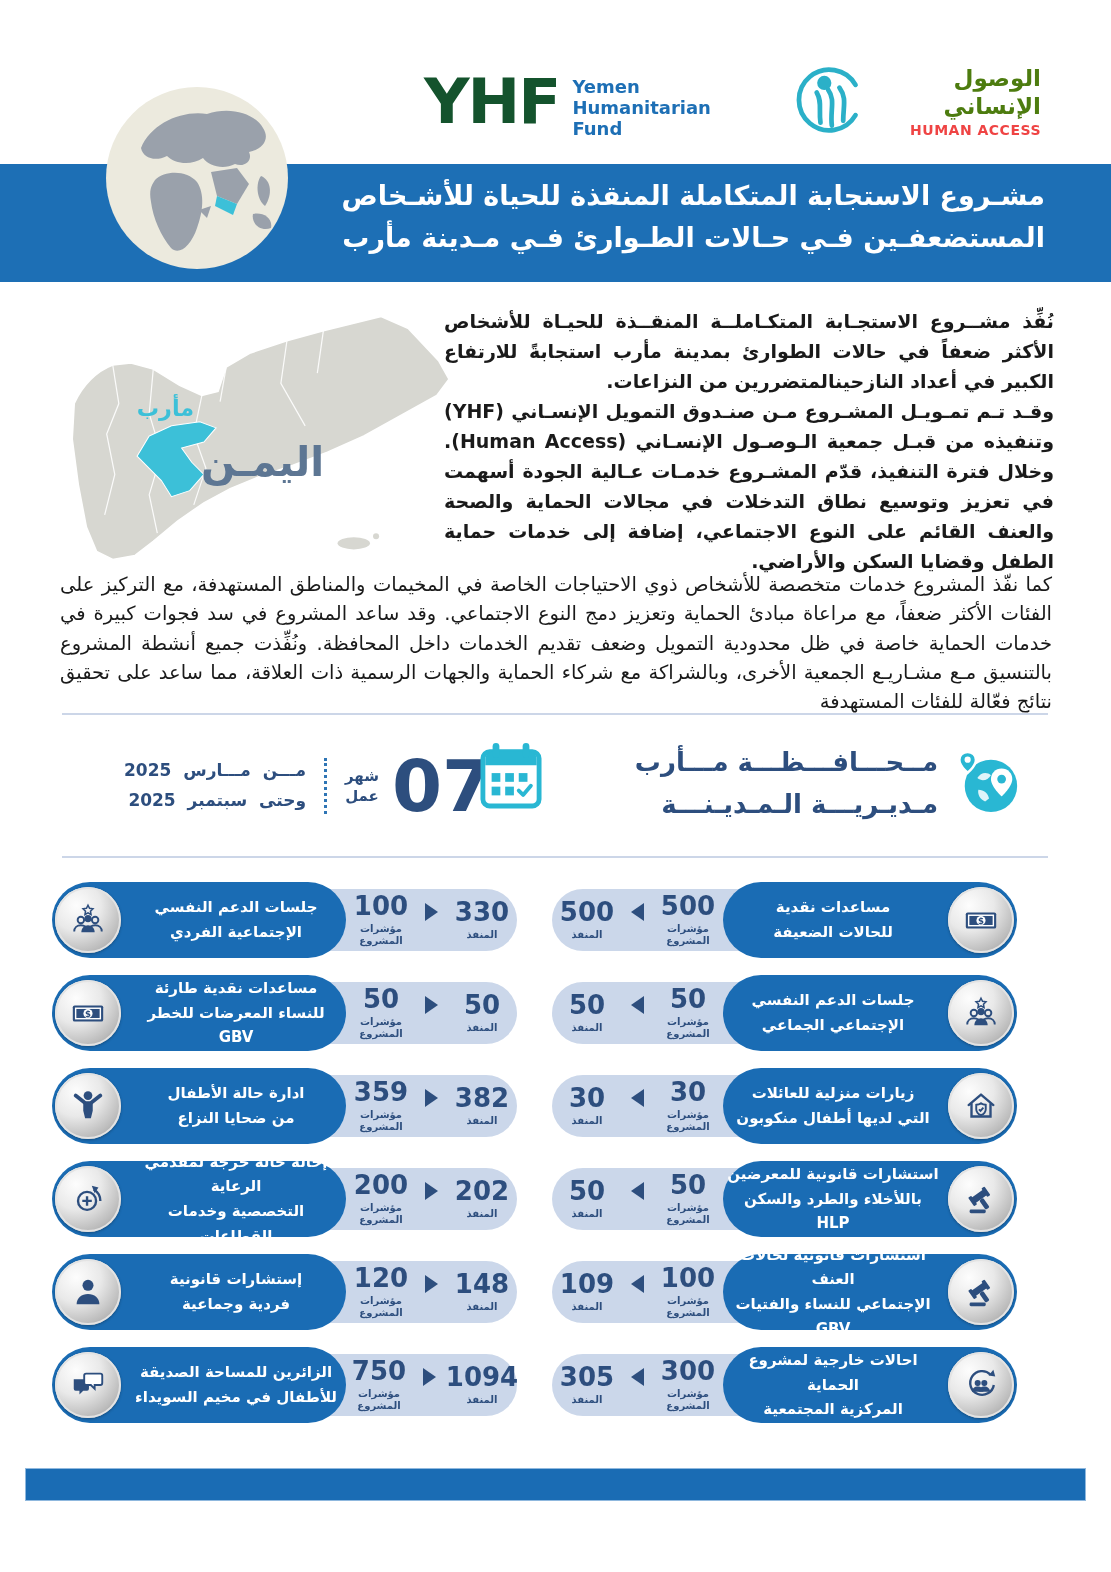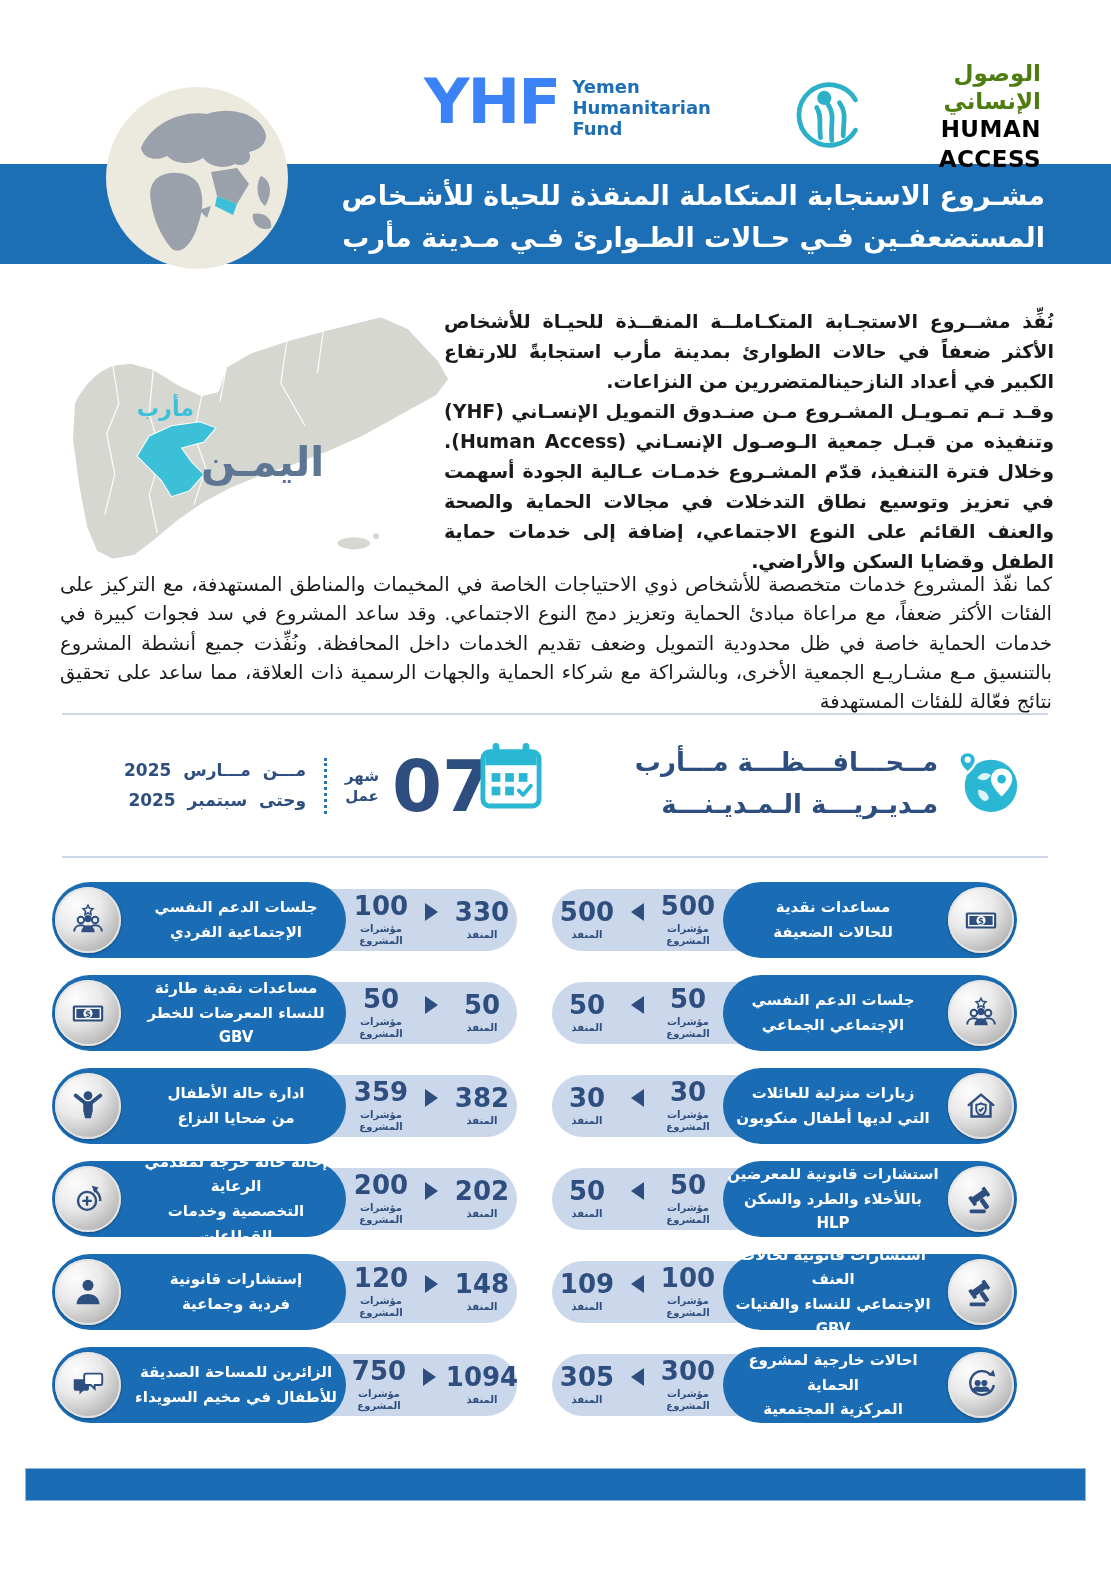--- a/index.html
+++ b/index.html
@@ -2,31 +2,31 @@
 <html lang="ar"><head>
 <meta charset="utf-8">
 <style>
   html,body{margin:0;padding:0;background:#ffffff;}
   *{box-sizing:border-box;}
   .page{position:relative;width:1111px;height:1572px;background:#fff;overflow:hidden;
         font-family:"DejaVu Sans",sans-serif;}
   .preline{white-space:pre-line;}
 
   
-  .banner{position:absolute;left:0;top:164px;width:1111px;height:100px;background:#1d6fb5;z-index:1;}
+  .banner{position:absolute;left:0;top:164px;width:1111px;height:118px;background:#1d6fb5;z-index:1;}
   .banner-title{direction:rtl;text-align:right;color:#fff;font-weight:700;font-size:27px;
         line-height:1.55;padding:11px 66px 0 0;}
   .globe{position:absolute;left:103px;top:84px;width:188px;height:188px;z-index:2;}
   .yhf-logo{position:absolute;left:424px;top:70px;display:flex;align-items:flex-start;z-index:2;}
-  .yhf-abbr{font-size:63px;font-weight:800;color:#3b82f6;line-height:1;letter-spacing:-2px;}
+  .yhf-abbr{font-size:63px;font-weight:800;color:#14532d;line-height:1;letter-spacing:-2px;}
   .yhf-name{font-size:18px;font-weight:600;color:#1d6fb5;line-height:1.18;margin:6px 0 0 13px;}
   .ha-logo{position:absolute;left:793px;top:60px;display:flex;align-items:center;z-index:2;}
   .ha-text{text-align:right;margin-left:10px;width:166px;}
   .ha-ar{font-size:23px;font-weight:800;color:#4d7c0f;line-height:1.2;}
-  .ha-en{font-size:23px;font-weight:800;color:#000000;letter-spacing:.5px;line-height:1.3;}
+  .ha-en{font-size:14px;font-weight:800;color:#ef4444;letter-spacing:.5px;line-height:1.3;}
 
   
   .map{position:absolute;left:52px;top:300px;width:400px;height:278px;}
   .intro-side{position:absolute;left:444px;top:306px;width:610px;direction:rtl;
         font-size:19px;font-weight:700;color:#1a1a1a;line-height:1.58;text-align:justify;}
   .intro-full{position:absolute;left:60px;top:570px;width:992px;direction:rtl;
         font-size:19.5px;font-weight:400;color:#1a1a1a;line-height:1.5;text-align:justify;}
 
   .sep{position:absolute;left:62px;width:986px;height:2px;background:#ccd6e8;}
 

